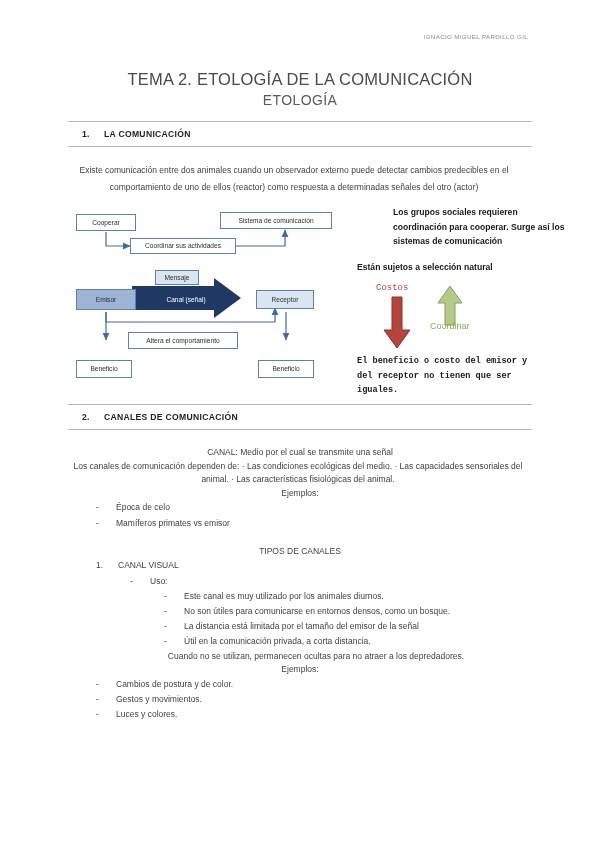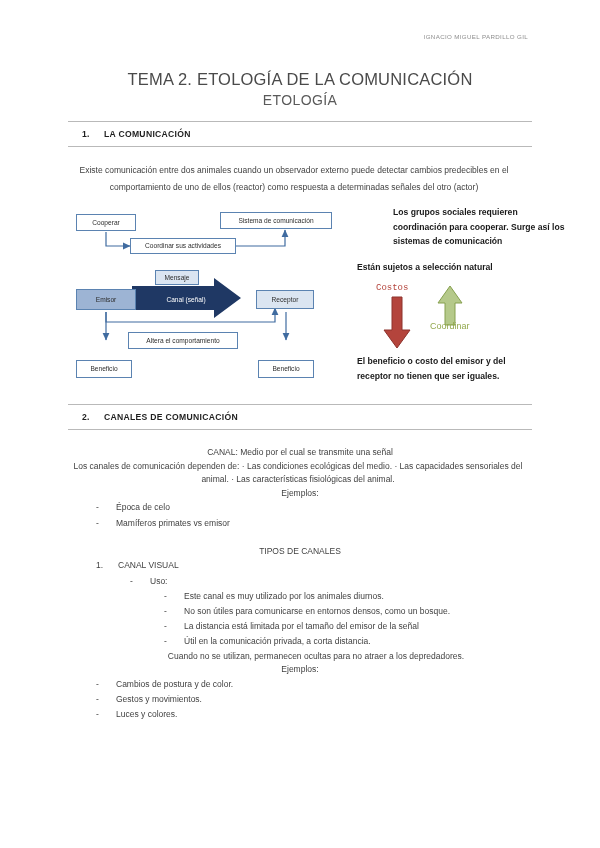--- a/index.html
+++ b/index.html
@@ -211,21 +211,21 @@
   <span class="cb-label lbl-costos">Costos</span>
   <svg class="arrow-svg" style="left:26px; top:14px;" width="30" height="54">
     <path d="M9,1 L19,1 L19,34 L27,34 L14,52 L1,34 L9,34 z" fill="#b4443c" stroke="#8d322c" stroke-width="1"></path>
   </svg>
   <svg class="arrow-svg" style="left:79px; top:3px;" width="28" height="42">
     <path d="M14,1 L26,18 L19,18 L19,40 L9,40 L9,18 L2,18 z" fill="#b5c98a" stroke="#86a04f" stroke-width="1"></path>
   </svg>
   <span class="cb-label lbl-beneficios">Coordinar</span>
 </div>
 
-<div class="note" style="top:354px;">El beneficio o costo del emisor y del receptor no tienen que ser iguales.</div>
+<div class="note" style="top:354px;font-family:Liberation Mono, monospace;">El beneficio o costo del emisor y del receptor no tienen que ser iguales.</div>
 
 <div class="section" style="top:404px;">
   <div class="rule"></div>
   <div class="section-head">
     <span class="section-num">2.</span>
     <span>CANALES DE COMUNICACIÓN</span>
   </div>
   <div class="rule"></div>
 </div>
 

